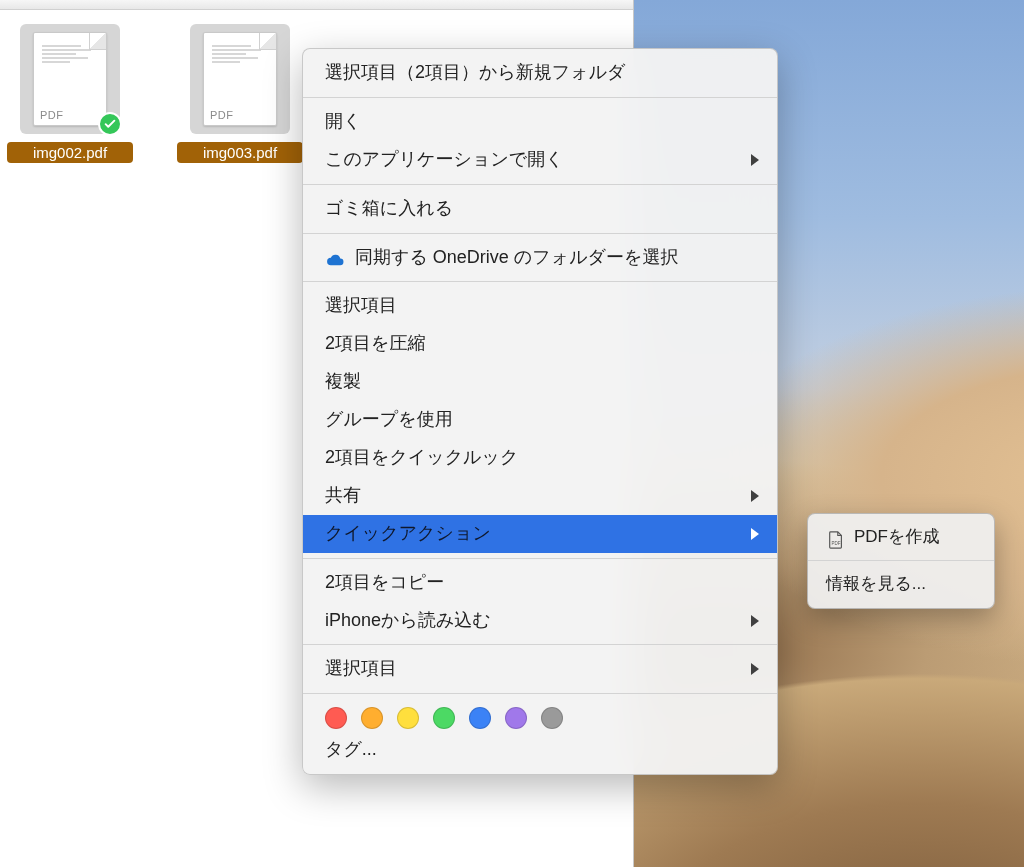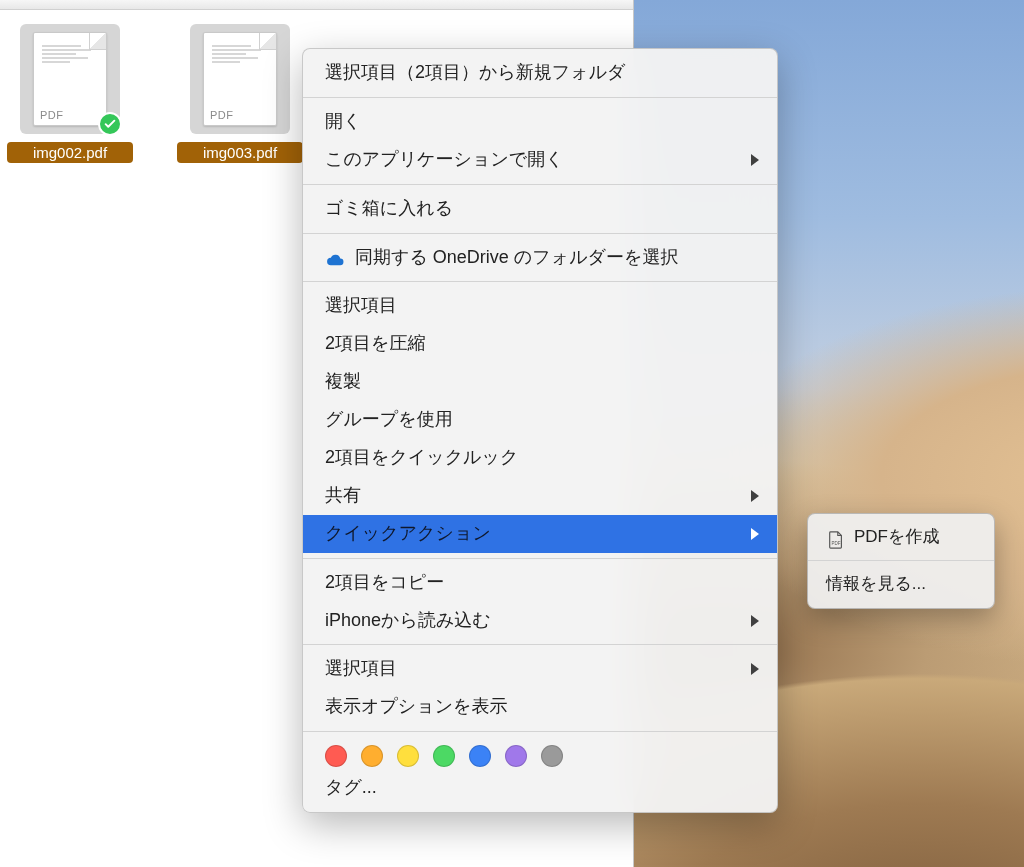--- a/index.html
+++ b/index.html
@@ -201,23 +201,20 @@
   <div class="menu-item">
       <span>2項目をコピー</span>
     </div>
   <div class="menu-item has-sub">
       <span>iPhoneから読み込む</span>
     </div>
   <div class="menu-sep"></div>
   <div class="menu-item has-sub">
       <span>選択項目</span>
     </div>
-  <div class="menu-item">
-      <span>表示オプションを表示</span>
-    </div>
   <div class="menu-sep"></div>
   <div class="tag-row">
     <div class="tag-dot tag-red"></div>
     <div class="tag-dot tag-orange"></div>
     <div class="tag-dot tag-yellow"></div>
     <div class="tag-dot tag-green"></div>
     <div class="tag-dot tag-blue"></div>
     <div class="tag-dot tag-purple"></div>
     <div class="tag-dot tag-gray"></div>
   </div>

